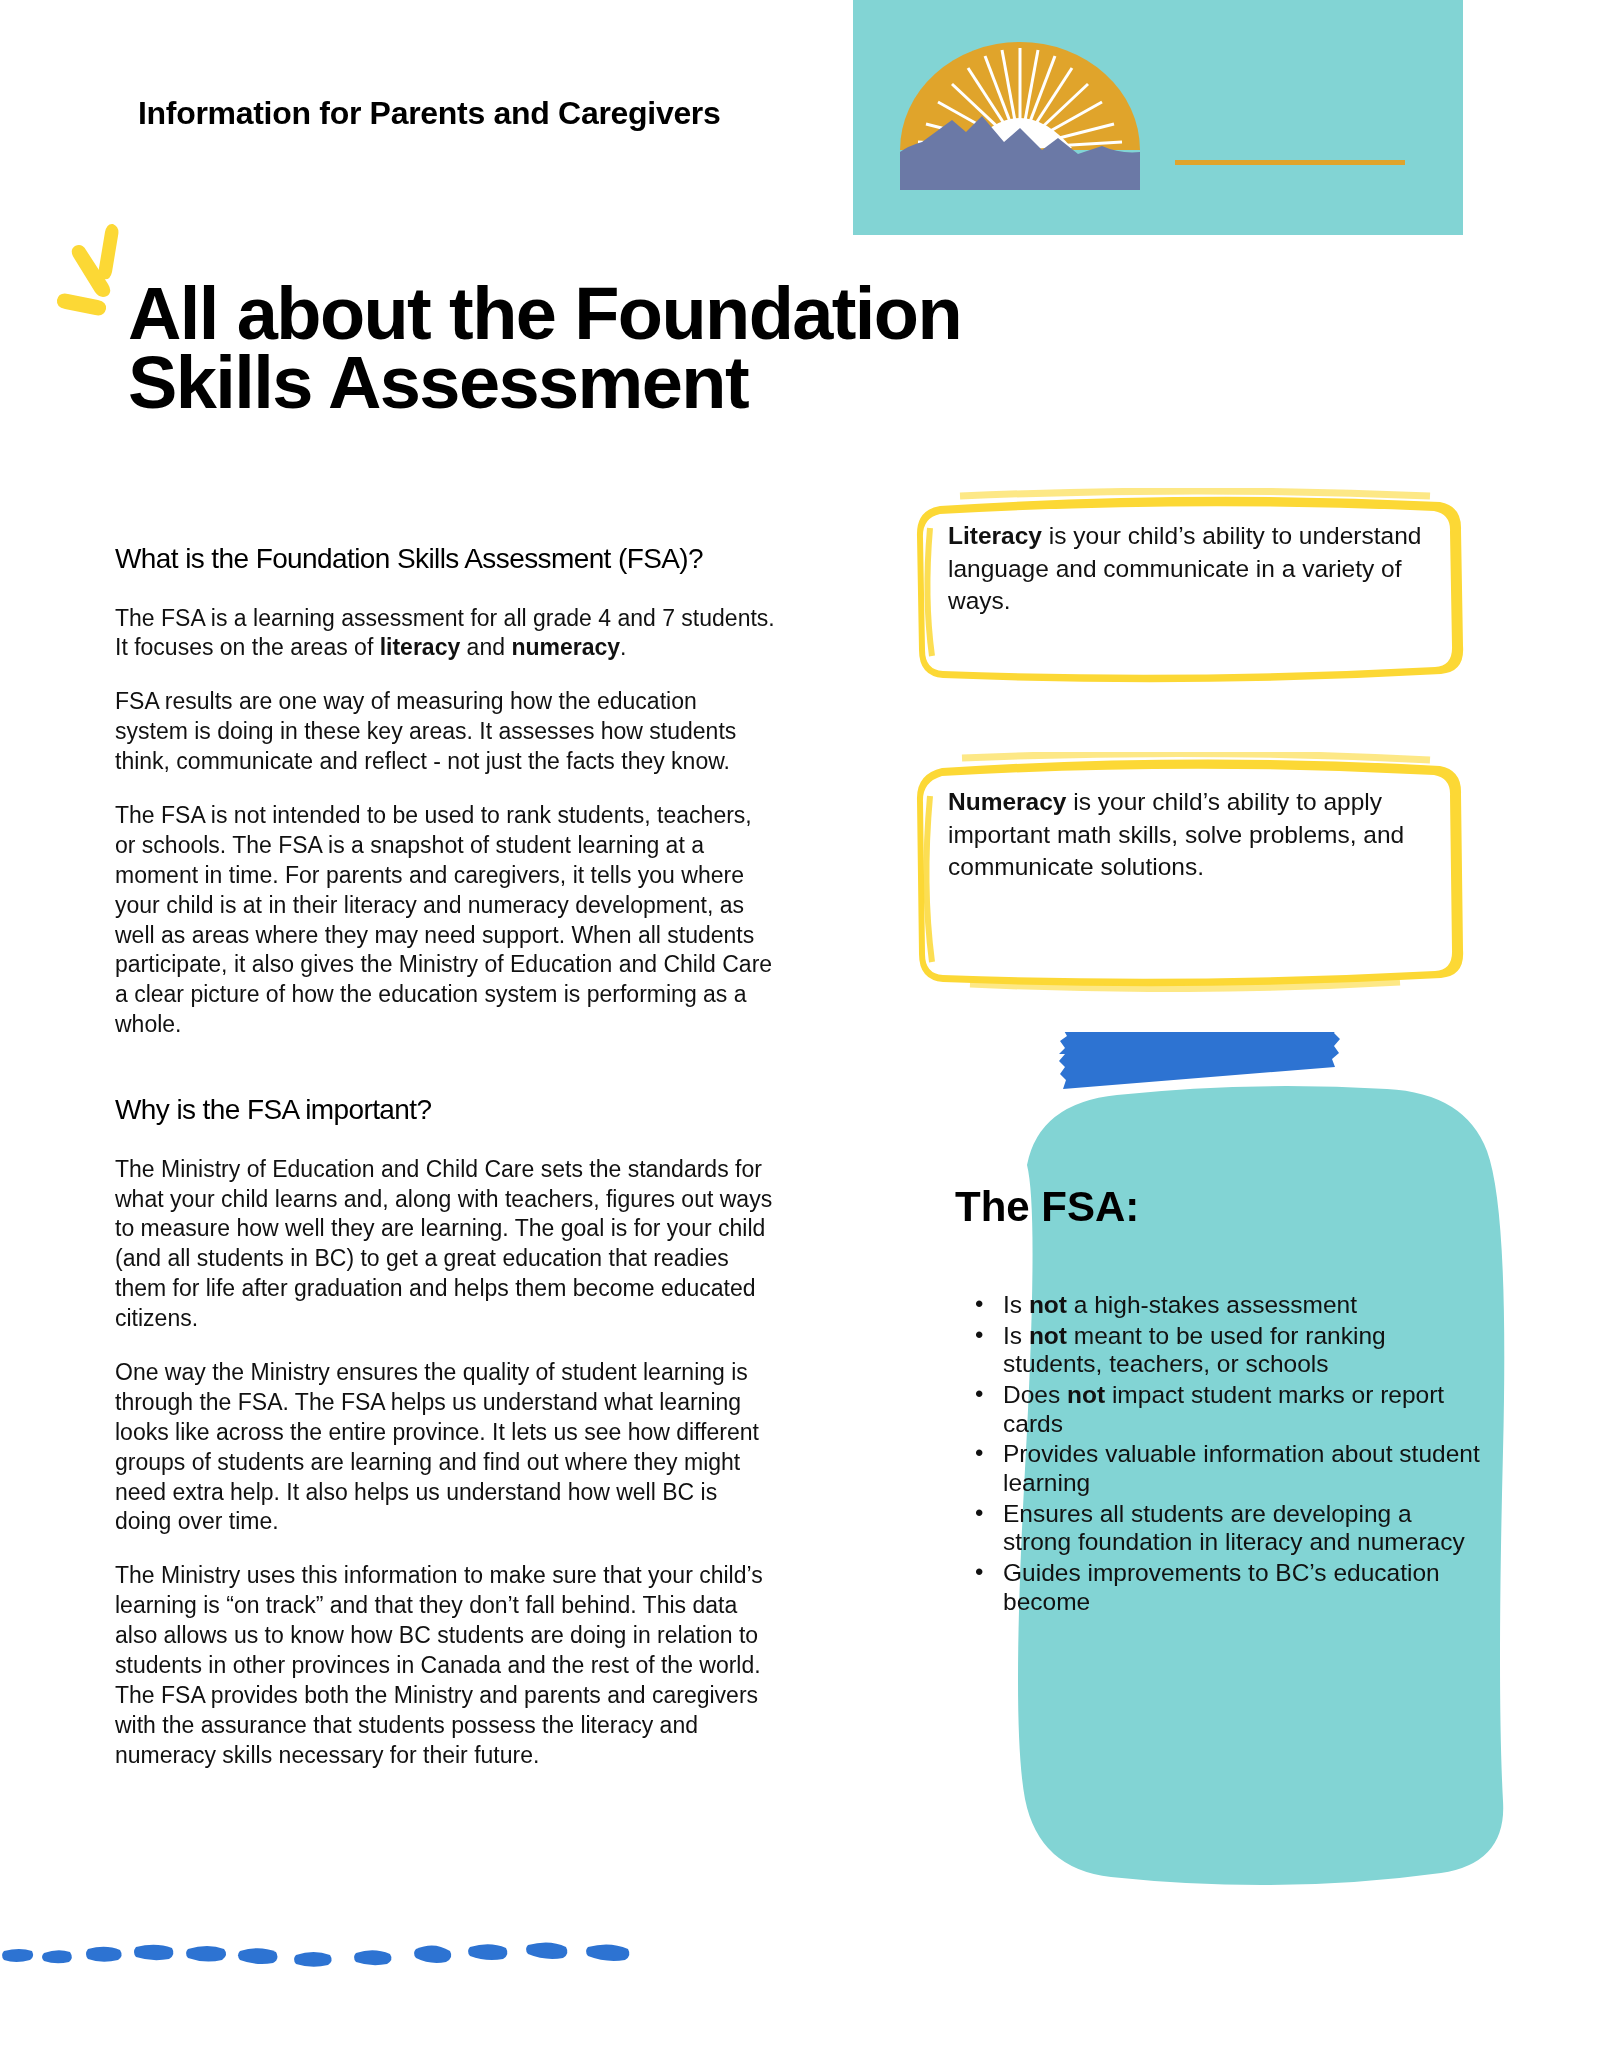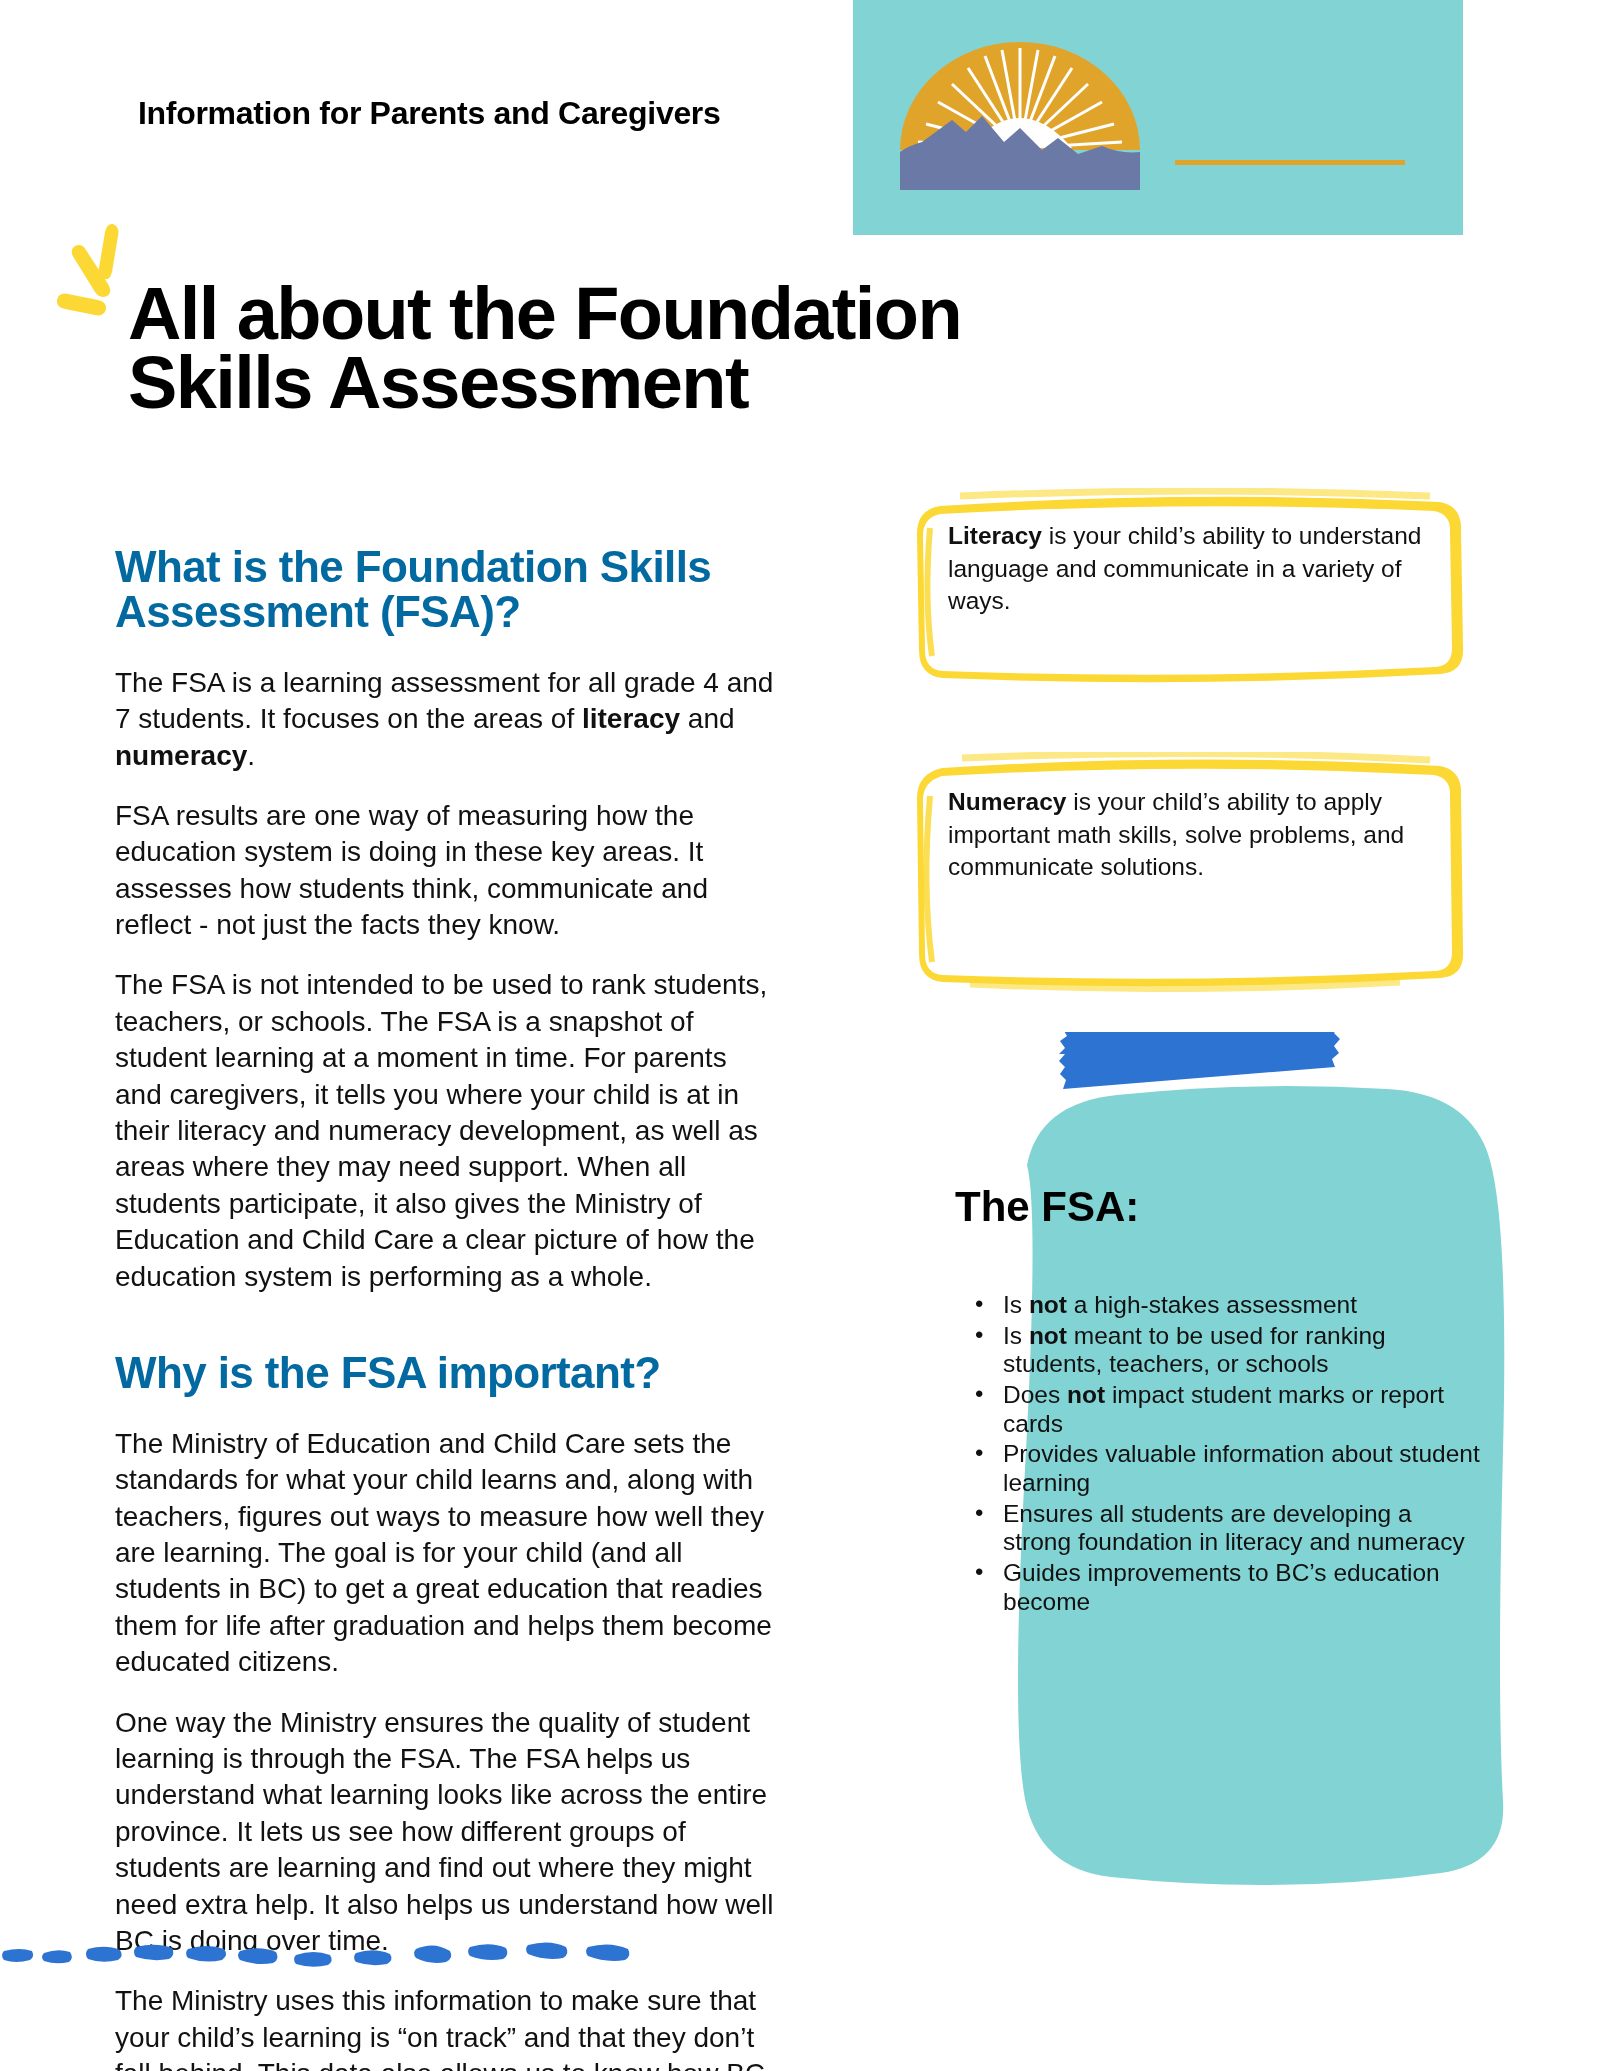--- a/index.html
+++ b/index.html
@@ -37,26 +37,26 @@
   .spark { position:absolute; left:55px; top:218px; width:110px; height:110px; }
   .title {
     position:absolute; left:128px; top:280px; width:1000px;
     font-size:74px; font-weight:bold; line-height:0.93;
     letter-spacing:-1.6px; color:#000;
   }
 
   
   .col-left { position:absolute; left:115px; top:545px; width:660px; }
   h2.sec {
-    color:#0369a1; font-size:44px; font-weight:bold;
+    color:#000000; font-size:28px; font-weight:normal;
     line-height:1.02; margin:0 0 30px 0; letter-spacing:-0.6px;
   }
   h2.sec.second { margin-top:56px; }
   p.body {
-    font-size:28px; line-height:1.30; margin:0 0 24px 0; color:#111;
+    font-size:23px; line-height:1.30; margin:0 0 24px 0; color:#111;
   }
   p.body b { font-weight:bold; }
 
   
   .ybox { position:absolute; }
   .ybox .ytxt {
     position:absolute; font-size:24.5px; line-height:1.33; color:#111;
   }
   .ybox .ytxt b { font-weight:bold; }
   .ybox svg { position:absolute; left:0; top:0; }

